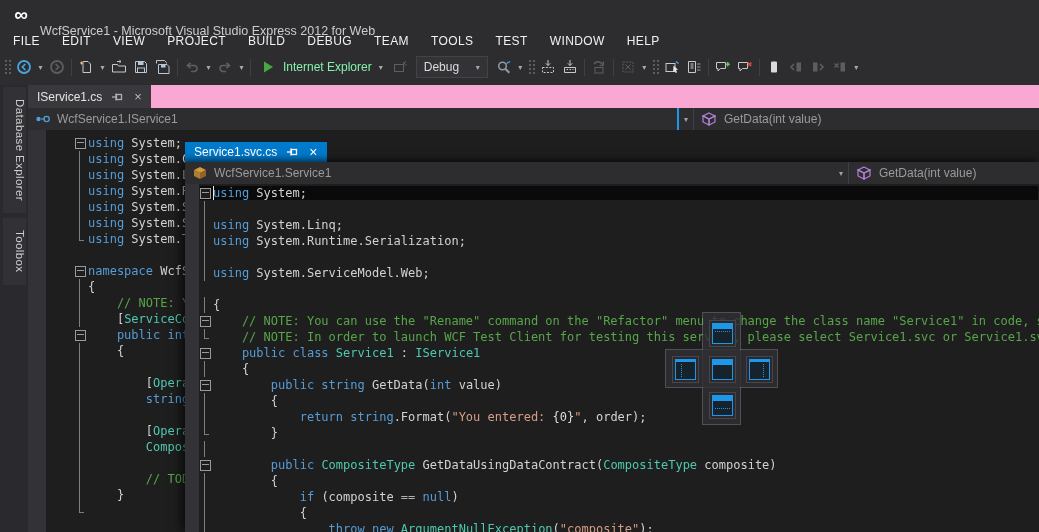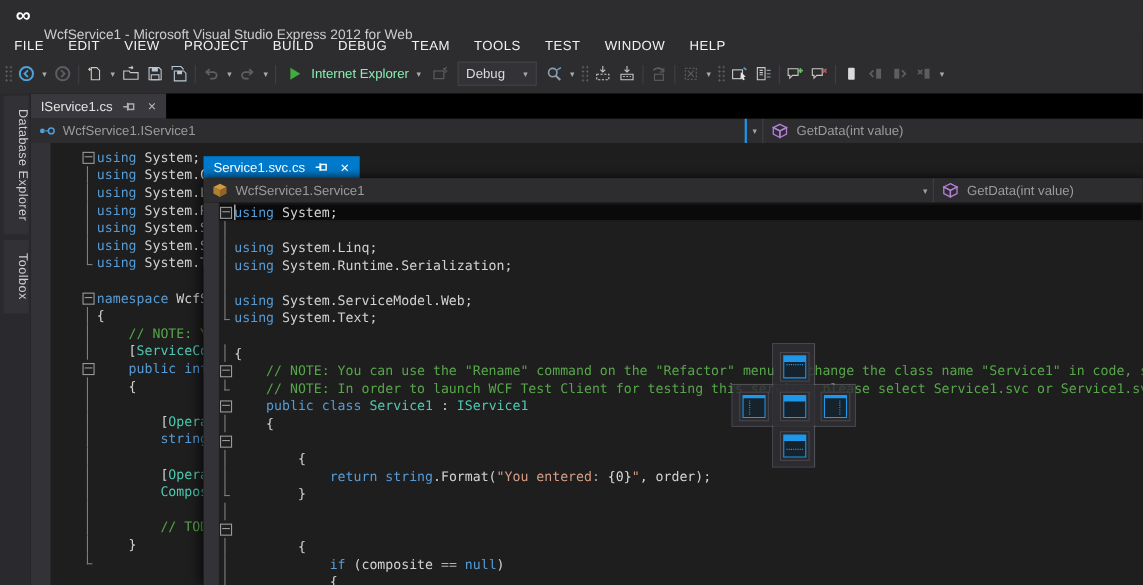--- a/index.html
+++ b/index.html
@@ -40,21 +40,21 @@
   .cl.cur{background:#0a0a0a;box-shadow:inset 0 0 0 1px #1c1c1c;position:relative;}
   .caret-bar{position:absolute;width:1px;height:14px;top:1px;background:#e8e8e8;}
   .gut{position:relative;flex:0 0 14px;height:16px;}
   .gbox{position:absolute;left:1px;top:3px;width:9px;height:9px;border:1px solid #9a9a9a;background:#1e1e1e;}
   .gbox::after{content:"";position:absolute;left:1px;right:1px;top:3px;border-top:1px solid #9a9a9a;}
   .gline{position:absolute;left:5px;top:0;bottom:0;border-left:1px solid #7e7e7e;}
   .gend{position:absolute;left:5px;top:0;height:9px;width:4px;border-left:1px solid #7e7e7e;border-bottom:1px solid #7e7e7e;}
   .sx-k{color:#569cd6}.sx-p{color:#d2d2d2}.sx-t{color:#4ec9b0}.sx-s{color:#d69d85}
   .sx-c{color:#57a64a}.sx-o{color:#b4b4b4}.sx-f{color:#dcdcdc}
   
-  .main-tabrow{position:absolute;left:28px;top:85px;right:0;height:23px;background:#000000;}
+  .main-tabrow{position:absolute;left:28px;top:85px;right:0;height:23px;background:#f9a8d4;}
   .main-tab{background:#39393d;color:#e4e4e4;}
   .navbar{display:flex;align-items:center;background:#2d2d30;font-size:12px;color:#9b9b9b;}
   .main-navbar{position:absolute;left:28px;top:108px;right:0;height:22px;}
   .nav-left{display:flex;align-items:center;gap:6px;padding-left:7px;flex:1 1 auto;overflow:hidden;}
   .nav-member{display:flex;align-items:center;height:100%;flex:0 0 auto;}
   .accent-bar{width:2px;height:100%;background:#1c97ea;}
   .nav-caret{width:14px;text-align:center;color:#a0a0a0;font-size:8px;}
   .nav-div{width:1px;height:100%;background:#3f3f46;margin-right:7px;}
   .nav-member .txt{width:315px;}
   
@@ -390,33 +390,32 @@
       </div>
       <div class="code float-code">
         <div class="margin" style="width:14px;"></div>
         <div class="lines" id="float-lines" style="left:14px;top:1px;">
             <div class="cl cur"><span class="gut"><span class="gbox"></span></span><span class="caret-bar" style="left: 14px;"></span><span><span class="sx-k">using</span><span class="sx-p"> System;</span></span></div>
             <div class="cl"><span class="gut"><span class="gline"></span></span></div>
             <div class="cl"><span class="gut"><span class="gline"></span></span><span><span class="sx-k">using</span><span class="sx-p"> System.Linq;</span></span></div>
             <div class="cl"><span class="gut"><span class="gline"></span></span><span><span class="sx-k">using</span><span class="sx-p"> System.Runtime.Serialization;</span></span></div>
             <div class="cl"><span class="gut"><span class="gline"></span></span></div>
             <div class="cl"><span class="gut"><span class="gline"></span></span><span><span class="sx-k">using</span><span class="sx-p"> System.ServiceModel.Web;</span></span></div>
-            <div class="cl"><span class="gut"><span class="gend"></span></span><span><span class="sx-k">using</span><span class="sx-p"> System.Text;</span></span></div>
             <div class="cl"><span class="gut"></span><span></span></div>
             <div class="cl"><span class="gut"><span class="gline"></span></span><span><span class="sx-p">{</span></span></div>
             <div class="cl"><span class="gut"><span class="gbox"></span></span><span><span class="sx-c">    // NOTE: You can use the "Rename" command on the "Refactor" menu to change the class name "Service1" in code, svc</span></span></div>
             <div class="cl"><span class="gut"><span class="gend"></span></span><span><span class="sx-c">    // NOTE: In order to launch WCF Test Client for testing this service, please select Service1.svc or Service1.svc.</span></span></div>
             <div class="cl"><span class="gut"><span class="gbox"></span></span><span><span class="sx-k">    public class</span><span class="sx-p"> </span><span class="sx-t">Service1</span><span class="sx-p"> : </span><span class="sx-t">IService1</span></span></div>
             <div class="cl"><span class="gut"><span class="gline"></span></span><span><span class="sx-p">    {</span></span></div>
-            <div class="cl"><span class="gut"><span class="gbox"></span></span></div>
+            <div class="cl"><span class="gut"><span class="gbox"></span></span><span><span class="sx-k">        public string</span><span class="sx-p"> GetData(</span><span class="sx-k">int</span><span class="sx-p"> value)</span></span></div>
             <div class="cl"><span class="gut"><span class="gline"></span></span><span><span class="sx-p">        {</span></span></div>
             <div class="cl"><span class="gut"><span class="gline"></span></span><span><span class="sx-k">            return string</span><span class="sx-p">.Format(</span><span class="sx-s">"You entered: </span><span class="sx-f">{0}</span><span class="sx-s">"</span><span class="sx-p">, order);</span></span></div>
             <div class="cl"><span class="gut"><span class="gend"></span></span><span><span class="sx-p">        }</span></span></div>
             <div class="cl"><span class="gut"><span class="gline"></span></span><span></span></div>
-            <div class="cl"><span class="gut"><span class="gbox"></span></span></div>
+            <div class="cl"><span class="gut"><span class="gbox"></span></span><span><span class="sx-k">        public</span><span class="sx-p"> </span><span class="sx-t">CompositeType</span><span class="sx-p"> GetDataUsingDataContract(</span><span class="sx-t">CompositeType</span><span class="sx-p"> composite)</span></span></div>
             <div class="cl"><span class="gut"><span class="gline"></span></span><span><span class="sx-p">        {</span></span></div>
             <div class="cl"><span class="gut"><span class="gline"></span></span><span><span class="sx-k">            if</span><span class="sx-p"> (composite </span><span class="sx-o">==</span><span class="sx-p"> </span><span class="sx-k">null</span><span class="sx-p">)</span></span></div>
             <div class="cl"><span class="gut"><span class="gline"></span></span><span><span class="sx-p">            {</span></span></div>
             <div class="cl"><span class="gut"><span class="gline"></span></span><span><span class="sx-k">                throw new</span><span class="sx-p"> </span><span class="sx-t">ArgumentNullException</span><span class="sx-p">(</span><span class="sx-s">"composite"</span><span class="sx-p">);</span></span></div>
           </div>
       </div>
     </div>
   </div>
 
   <div class="dock">

